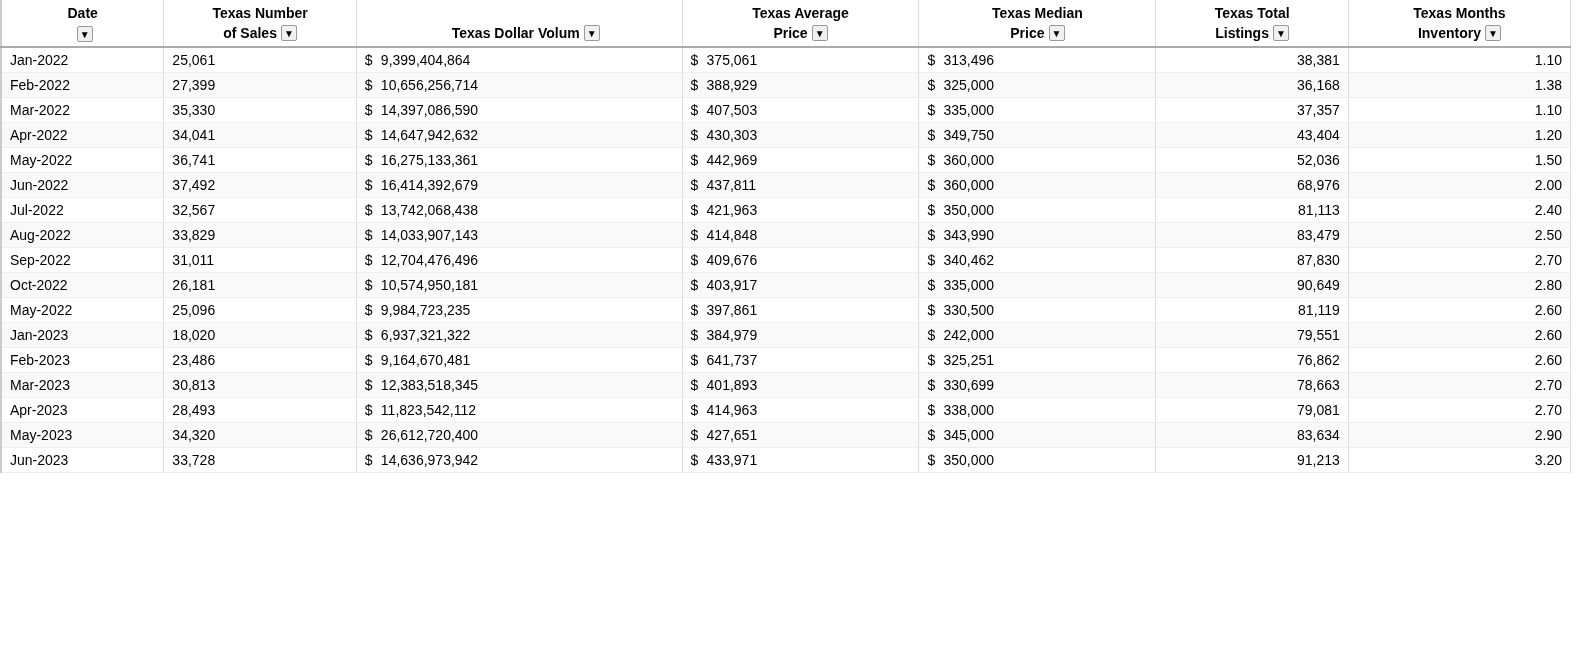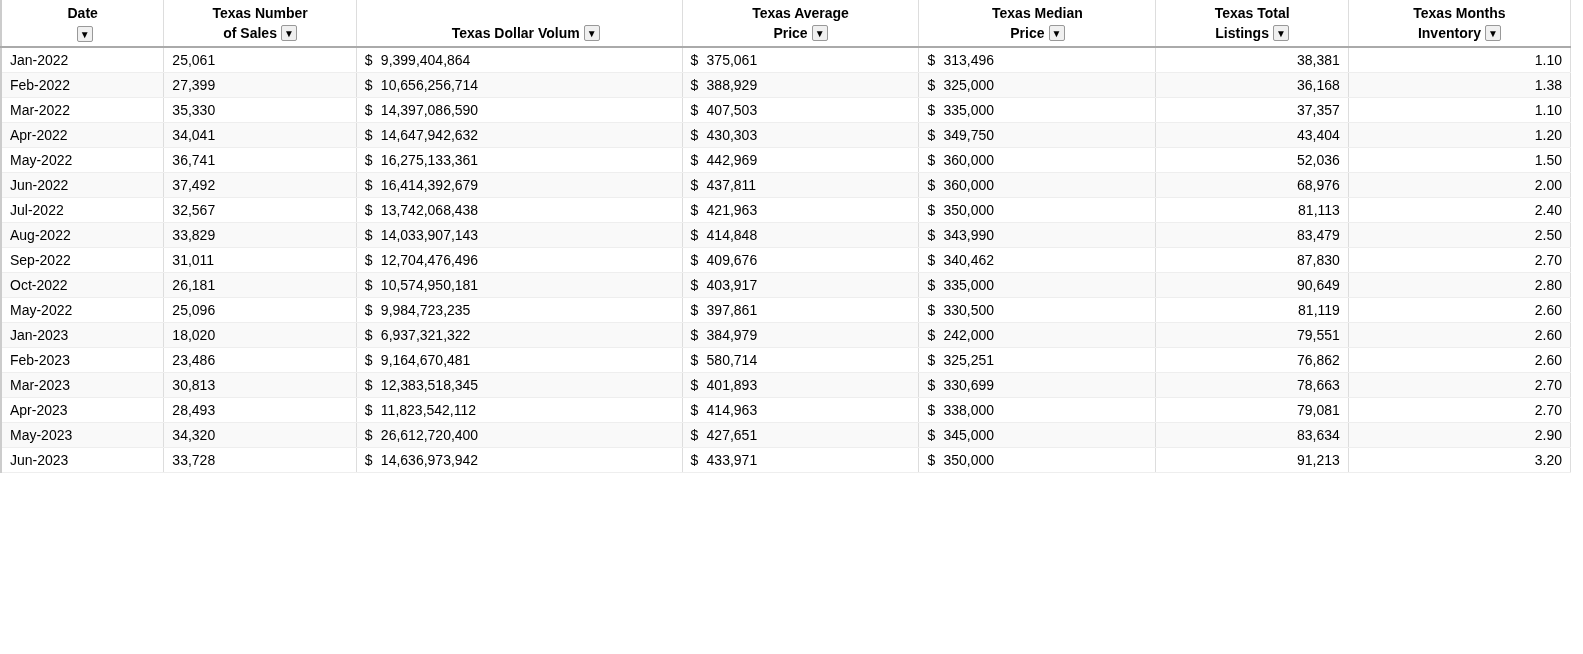--- a/index.html
+++ b/index.html
@@ -479,21 +479,21 @@
           <td class="col-number">23,486</td>
           <td class="col-dollar">
             <div class="dollar-cell">
               <span class="dollar-sign">$</span>
               <span class="dollar-value">9,164,670,481</span>
             </div>
           </td>
           <td class="col-avg">
             <div class="avg-cell">
               <span class="dollar-sign">$</span>
-              <span class="dollar-value">580,714</span>
+              <span class="dollar-value">641,737</span>
             </div>
           </td>
           <td class="col-median">
             <div class="median-cell">
               <span class="dollar-sign">$</span>
               <span class="dollar-value">325,251</span>
             </div>
           </td>
           <td class="col-listings">76,862</td>
           <td class="col-inventory">2.60</td>

